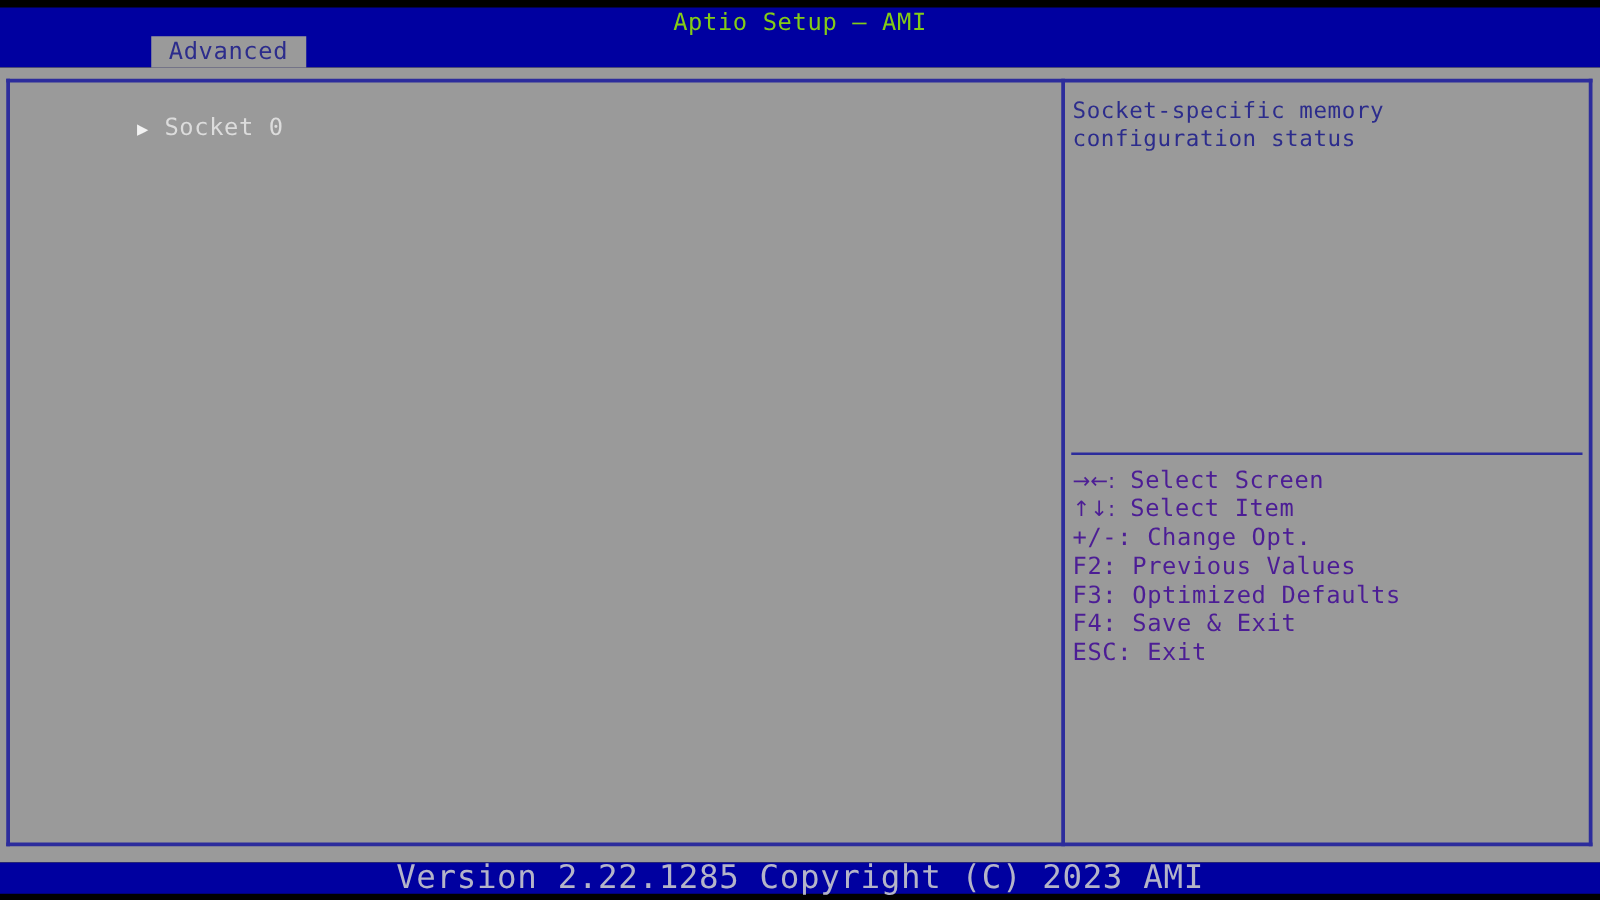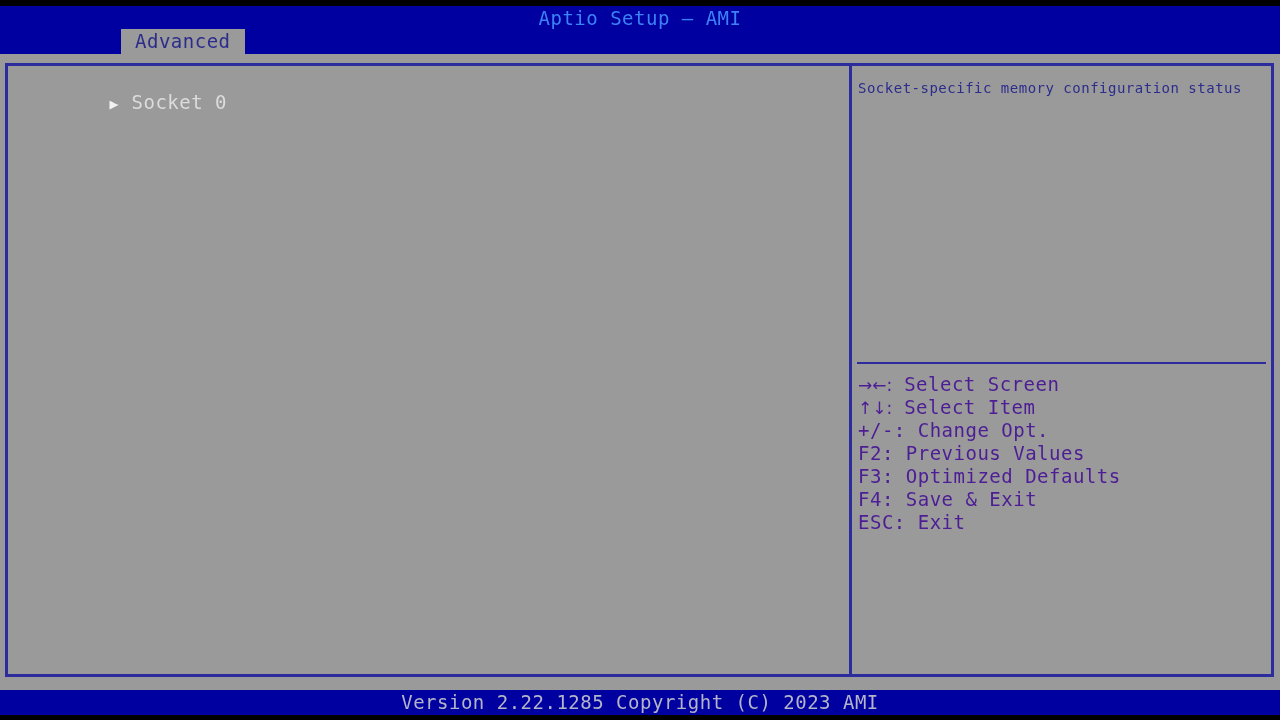--- a/index.html
+++ b/index.html
@@ -26,21 +26,21 @@
     background: #0000a0;
   }
   .header-title {
     position: absolute;
     left: 0;
     top: 6px;
     width: 1280px;
     height: 24px;
     line-height: 24px;
     text-align: center;
-    color: #3b82f6;
+    color: #84cc16;
     font-size: 19px;
     letter-spacing: 0.5px;
     white-space: pre;
   }
   .tab-strip {
     position: absolute;
     left: 0;
     top: 29px;
     width: 1256px;
     height: 25px;
@@ -144,21 +144,21 @@
     left: 855px;
     top: 14px;
     width: 414px;
     height: 604px;
   }
   .help-text {
     position: absolute;
     left: 3px;
     top: 9px;
     width: 408px;
-    font-size: 14px;
+    font-size: 18px;
     line-height: 23px;
     color: #2c2c8c;
     letter-spacing: 0.5px;
     white-space: pre-wrap;
   }
   .help-divider {
     position: absolute;
     left: 2px;
     top: 294px;
     width: 409px;
@@ -197,21 +197,21 @@
   }
   .footer-text {
     position: absolute;
     left: 0;
     top: 690px;
     width: 1280px;
     height: 25px;
     line-height: 25px;
     text-align: center;
     color: #b4b4c8;
-    font-size: 19px;
+    font-size: 26px;
     letter-spacing: 0.5px;
     white-space: pre;
   }
 </style>
 </head>
 <body>
 
 <div id="screen">
 
   <div class="header-bar"></div>

